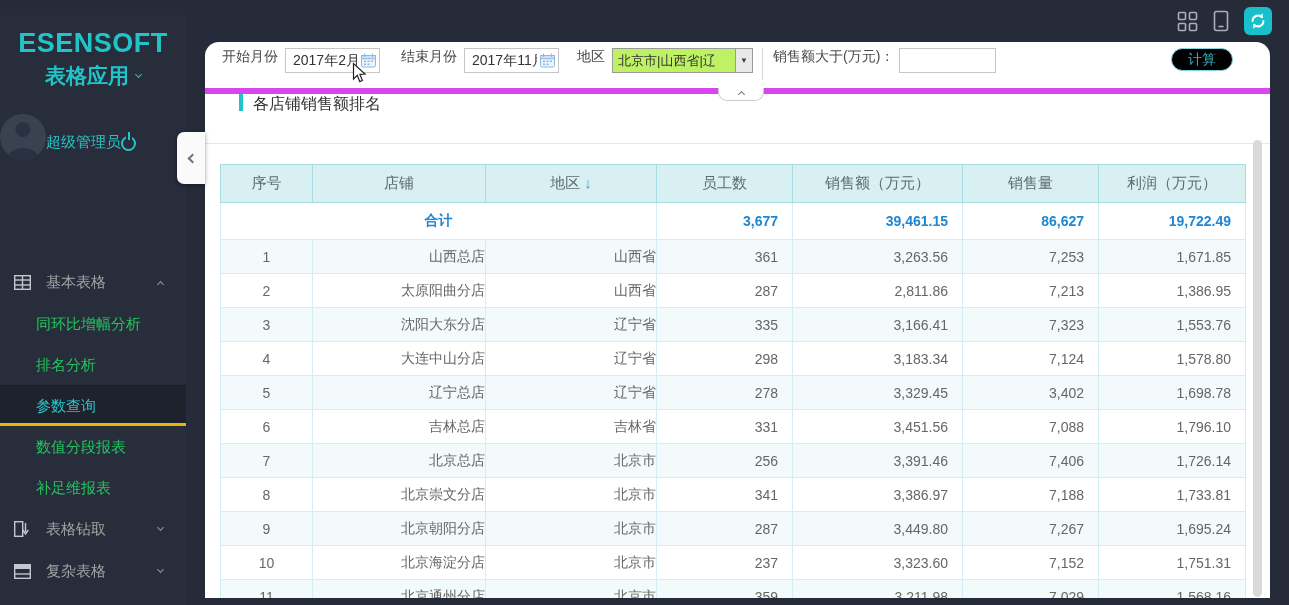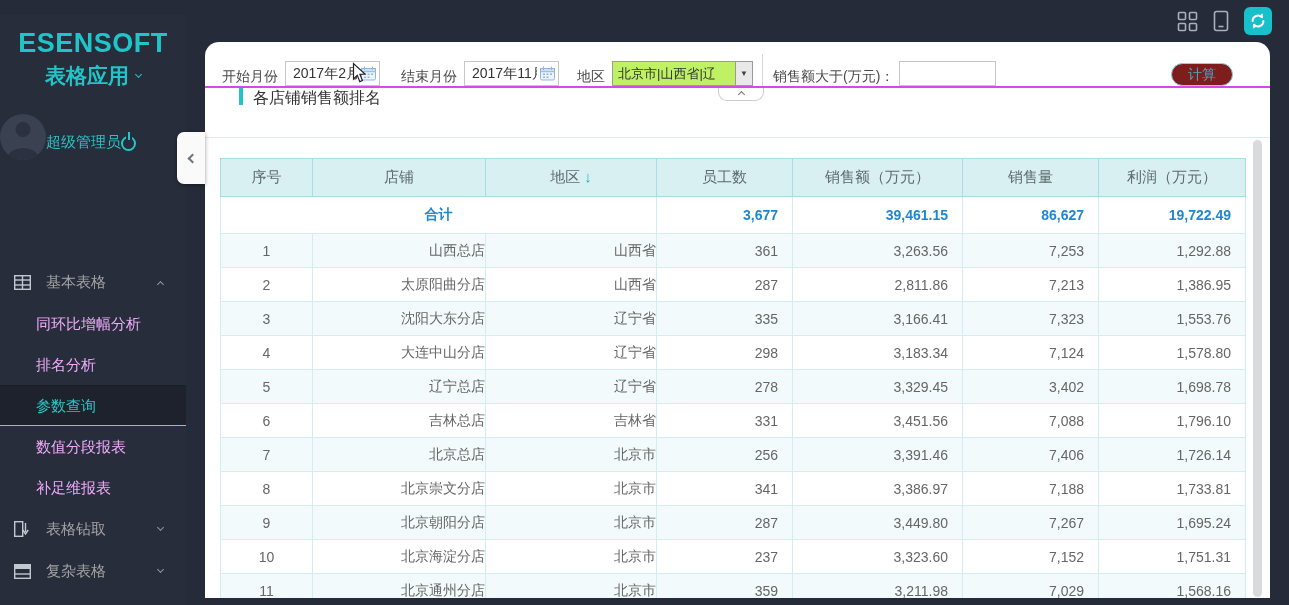--- a/index.html
+++ b/index.html
@@ -23,44 +23,44 @@
   .avatar::before { content:''; position:absolute; top:8px; left:50%; transform:translateX(-50%); width:15px; height:15px; border-radius:50%; background:#2b3140; }
   .avatar::after { content:''; position:absolute; bottom:-7px; left:50%; transform:translateX(-50%); width:30px; height:19px; border-radius:50% 50% 0 0; background:#2b3140; }
   .user-name { margin-top:11px; color:#2ac2c4; font-size:15px; }
   .power-icon { margin-top:13px; position:relative; width:15px; height:15px; border:2px solid #25c5c8; border-radius:50%; }
   .power-icon::before { content:''; position:absolute; top:-6px; left:50%; transform:translateX(-50%); width:2px; height:8px; background:#25c5c8; box-shadow:0 0 0 2px #272d3b; }
   .menu { position:absolute; top:246px; left:0; right:0; }
   .menu-item { height:42px; display:flex; align-items:center; padding:0 23px 0 14px; color:#a3a3a3; font-size:15px; }
   .m-icon { width:19px; display:flex; align-items:center; }
   .m-label { margin-left:13px; flex:1; }
   .m-chev { color:#8f96a3; }
-  .sub-item { height:41px; line-height:41px; padding-left:36px; color:#f0abfc; font-size:15px; }
-  .sub-item.active { background:#1e222c; color:#2bc7c9; border-top:1px solid #191d26; border-bottom:1px solid #eab308; line-height:39px; }
+  .sub-item { height:41px; line-height:41px; padding-left:36px; color:#22c55e; font-size:15px; }
+  .sub-item.active { background:#1e222c; color:#2bc7c9; border-top:1px solid #191d26; border-bottom:3px solid #eab308; line-height:39px; }
   .collapse-tab { position:absolute; left:177px; top:132px; width:28px; height:52px; background:#fafafa; border-radius:7px 0 0 7px; box-shadow:0 1px 4px rgba(0,0,0,.4); display:flex; align-items:center; justify-content:center; color:#70757d; z-index:3; }
 
   
   .top-icons { position:absolute; top:7px; right:17px; display:flex; align-items:center; gap:15px; z-index:2; }
   .refresh-btn { width:28px; height:28px; border-radius:6px; background:#17c0ca; display:flex; align-items:center; justify-content:center; }
 
   
   .panel { position:absolute; left:205px; top:42px; width:1065px; height:556px; background:#fff; border-radius:14px 14px 0 0; overflow:hidden; }
 
-  .filterbar { position:relative; height:46px; display:flex; align-items:flex-end; padding-left:17px; border-bottom:2px solid #d946ef; font-size:14px; color:#4a4a4a; }
+  .filterbar { position:relative; height:46px; display:flex; align-items:flex-start; padding-left:17px; border-bottom:6px solid #d946ef; font-size:14px; color:#4a4a4a;margin-top:6px; }
   .f-label { margin-right:7px; white-space:nowrap; }
   .field { position:relative; display:flex; align-items:center; }
   .text-input { width:95px; height:25px; border:1px solid #c6c6c6; padding:0 21px 0 7px; font-size:14px; color:#333; background:#fff; font-family:inherit; }
   .text-input.no-icon { width:97px; padding:0 6px; }
   .cal-icon { position:absolute; right:4px; top:5px; display:flex; }
   .ml21 { margin-left:21px; } .ml18 { margin-left:18px; }
   .select { width:141px; height:25px; border:1px solid #9b9b9b; display:flex; align-items:stretch; background:#bef264; }
   .select-text { flex:1; display:flex; align-items:center; padding-left:5px; font-size:13px; color:#333; white-space:nowrap; overflow:hidden; }
   .select-btn { width:17px; border-left:1px solid #9b9b9b; background:#e9e9e9; display:flex; align-items:center; justify-content:center; font-size:8px; color:#444; }
   .v-div { width:1px; height:32px; background:#d8d8d8; margin-left:9px; }
   .sales-label { margin-left:10px; margin-right:5px; white-space:nowrap; }
-  .calc-btn { margin-left:auto; margin-right:37px; width:62px; height:23px; border:1px solid #86d7e0; border-radius:12px; background:#7f1d1d; color:#3aafc0; font-size:14px; display:flex; align-items:center; justify-content:center; font-family:inherit; }
+  .calc-btn { margin-left:auto; margin-right:37px; width:62px; height:23px; border:1px solid #86d7e0; border-radius:12px; background:#000000; color:#3aafc0; font-size:14px; display:flex; align-items:center; justify-content:center; font-family:inherit; }
   .collapse-notch { position:absolute; left:513px; top:46px; width:46px; height:13px; background:#fff; border:1px solid #ccc; border-top:none; border-radius:0 0 9px 9px; display:flex; align-items:flex-start; justify-content:center; color:#777; z-index:5; }
   .collapse-notch .chev { margin-top:4px; }
 
   .report-head { display:flex; height:49px; padding-left:15px;margin-left:19px; }
   .accent-bar { width:4px; height:17px; background:#1fc3c8; margin-right:10px; }
   .report-title { font-size:16px; color:#333; font-weight:400; }
   .title-divider { height:1px; background:#d7edf4; }
 
   table { border-collapse:collapse; table-layout:fixed; width:1025px; margin:20px 0 0 15px; }
   thead th { height:38px; background:#d9f0f3; border:1px solid #a8dde3; color:#5d6b6e; font-weight:400; font-size:15px; text-align:center; }
@@ -261,21 +261,21 @@
         </tr>
       </tbody>
     <tbody>
         <tr class="shaded">
           <td class="al-c">1</td>
           <td class="al-l">山西总店</td>
           <td class="al-l">山西省</td>
           <td class="al-r">361</td>
           <td class="al-r">3,263.56</td>
           <td class="al-r">7,253</td>
-          <td class="al-r">1,292.88</td>
+          <td class="al-r">1,671.85</td>
         </tr>
         <tr>
           <td class="al-c">2</td>
           <td class="al-l">太原阳曲分店</td>
           <td class="al-l">山西省</td>
           <td class="al-r">287</td>
           <td class="al-r">2,811.86</td>
           <td class="al-r">7,213</td>
           <td class="al-r">1,386.95</td>
         </tr>

